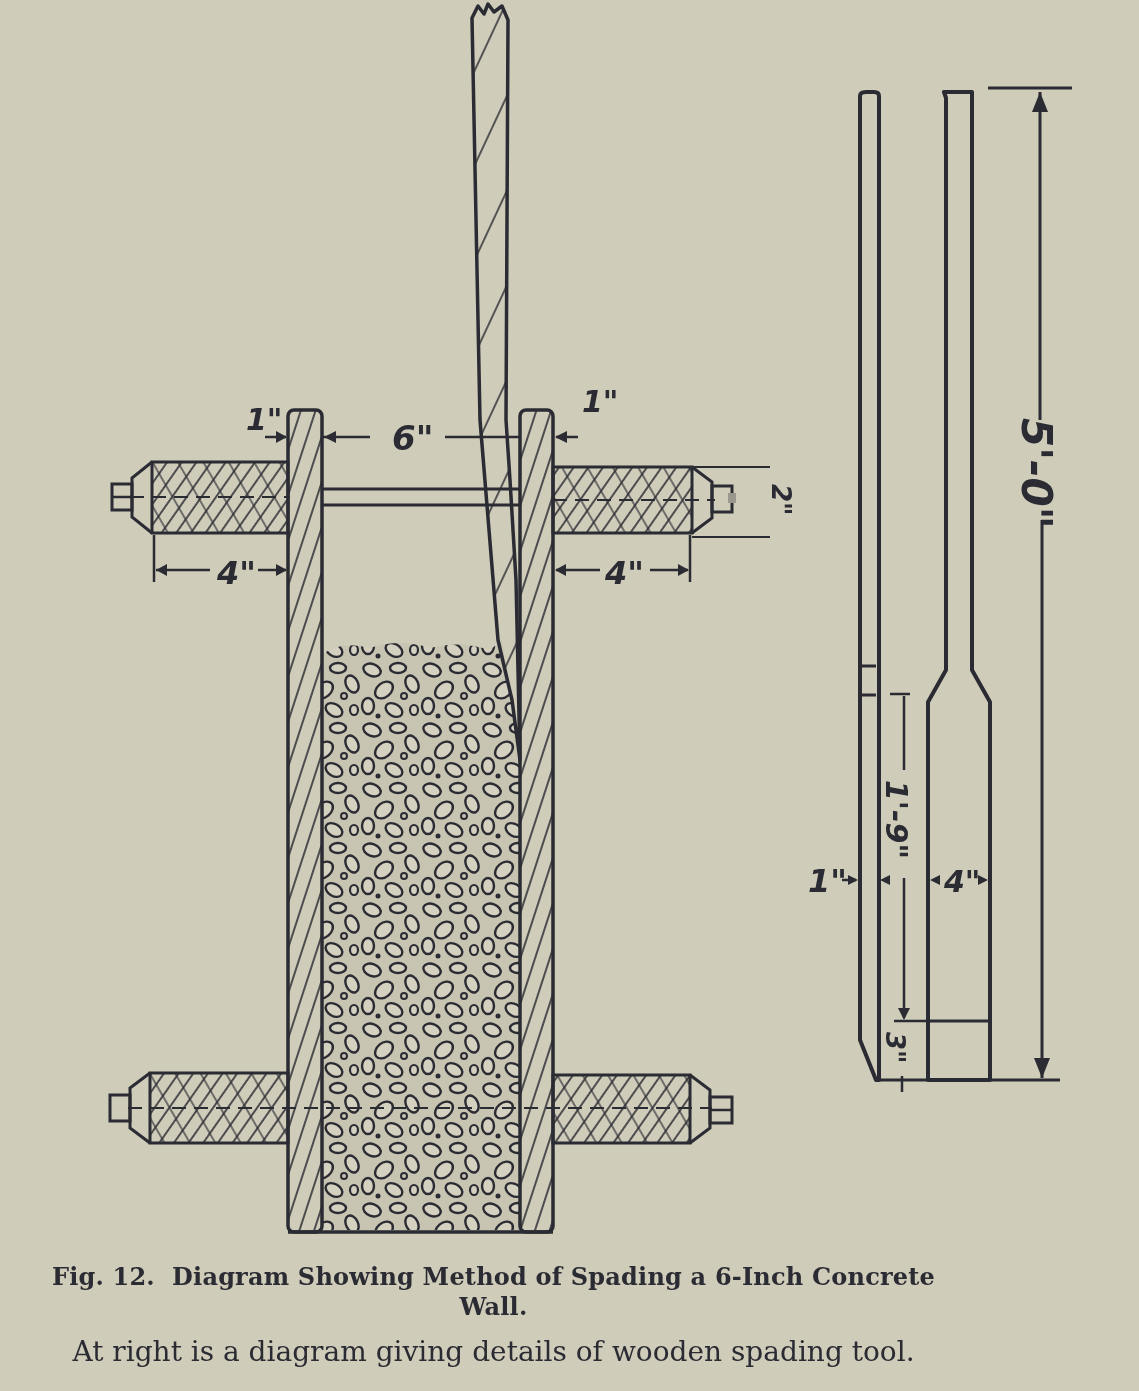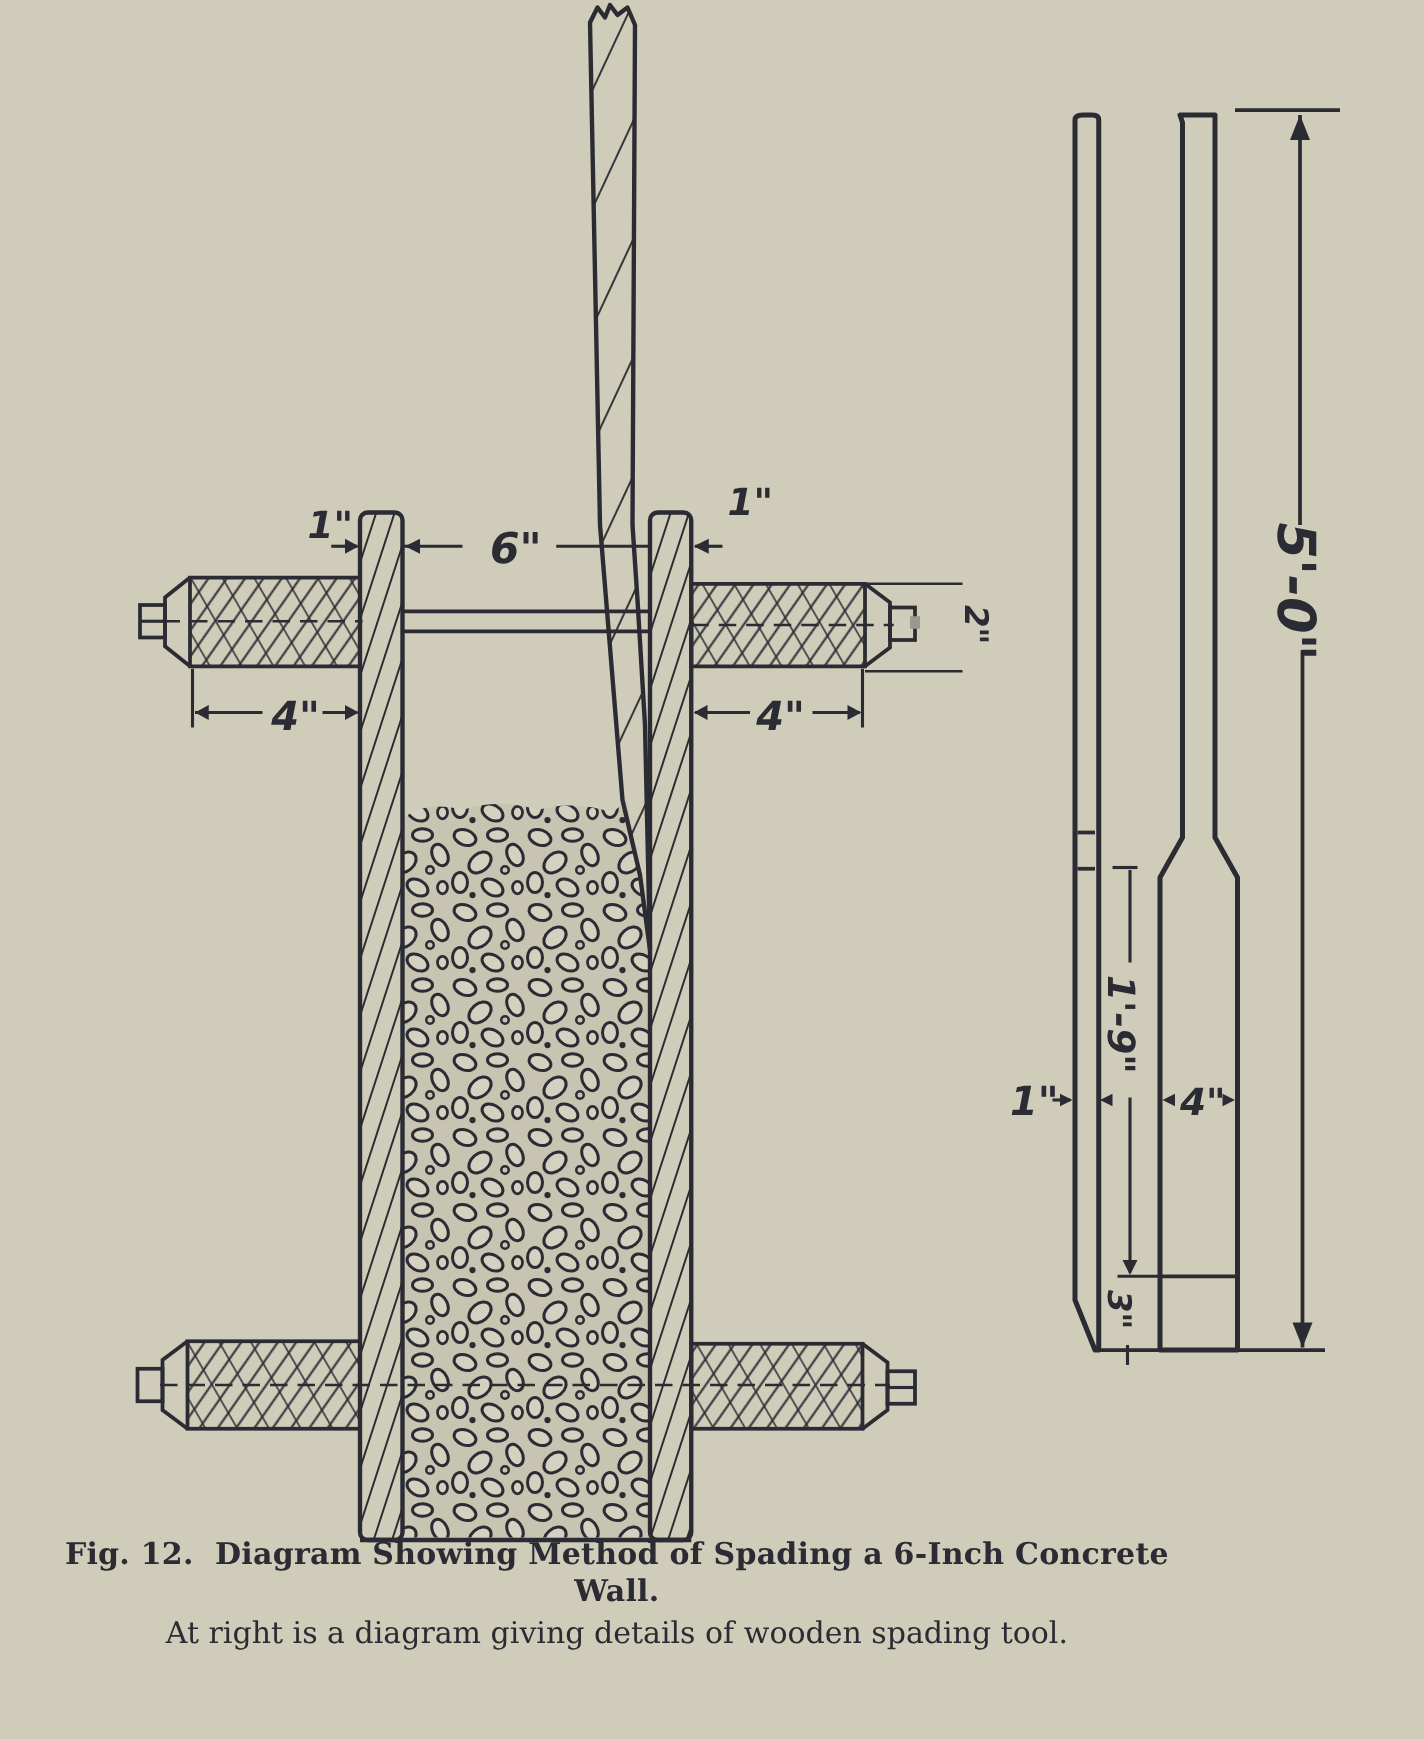--- a/index.html
+++ b/index.html
@@ -12,27 +12,27 @@
     color: #2a2a30;
   }
   #figure { position: absolute; left: 0; top: 0; width: 1139px; height: 1260px; }
   .dim-label {
     font-family: "DejaVu Sans", sans-serif;
     font-weight: bold;
     font-style: italic;
     fill: #2b2b33;
   }
   #caption {
-    position: absolute; left: 0; top: 1228px; width: 987px;
+    position: absolute; left: 0; top: 1262px; width: 987px;
     text-align: center;
     font-family: "DejaVu Serif", serif;
     color: #2b2b33;
   }
   #caption .title { font-weight: bold; font-size: 24px; line-height: 30px; letter-spacing: 0.2px; }
-  #caption .sub { font-size: 24px; line-height: 32px; margin-top: 2px; }
+  #caption .sub { font-size: 28px; line-height: 32px; margin-top: 14px; }
 </style>
 </head>
 <body>
 
 <svg id="figure" viewBox="0 0 1139 1260" xmlns="http://www.w3.org/2000/svg">
   <defs>
     <pattern id="woodHatch" patternUnits="userSpaceOnUse" width="14" height="30" patternTransform="rotate(18)">
       <line x1="7" y1="0" x2="7" y2="30" stroke="#2b2b33" stroke-width="1.6"></line>
     </pattern>
     <pattern id="blockHatch" patternUnits="userSpaceOnUse" width="12" height="12" patternTransform="rotate(35)">

